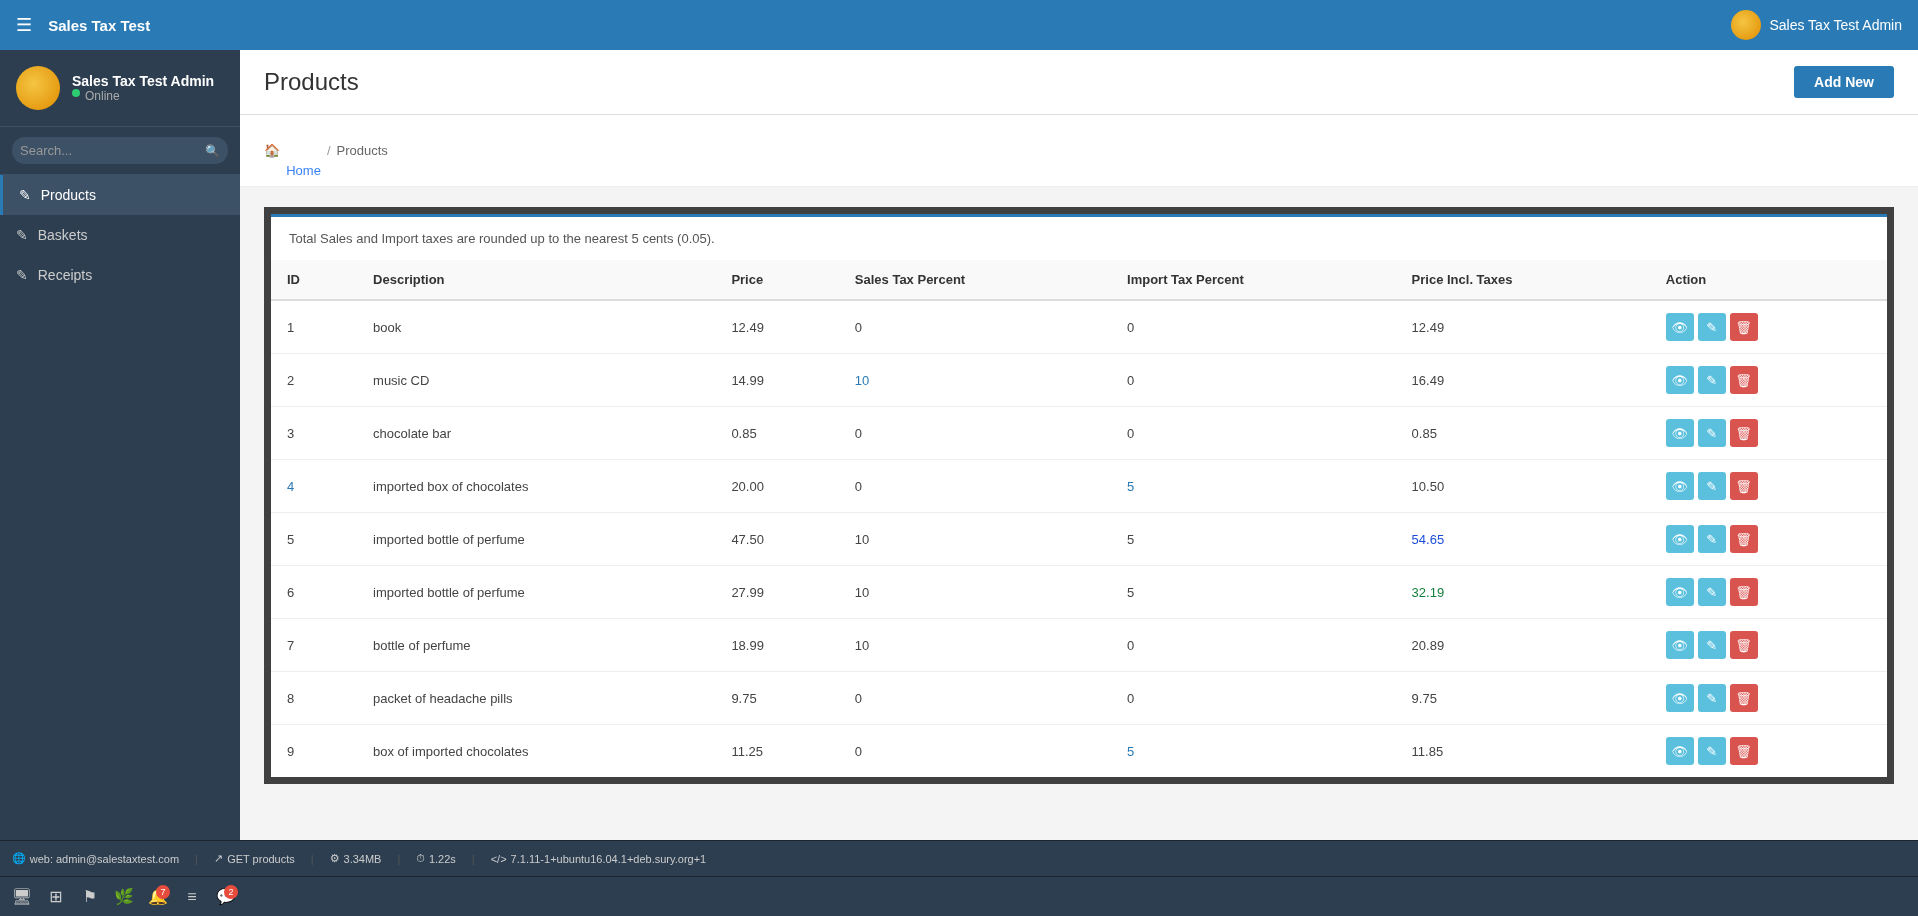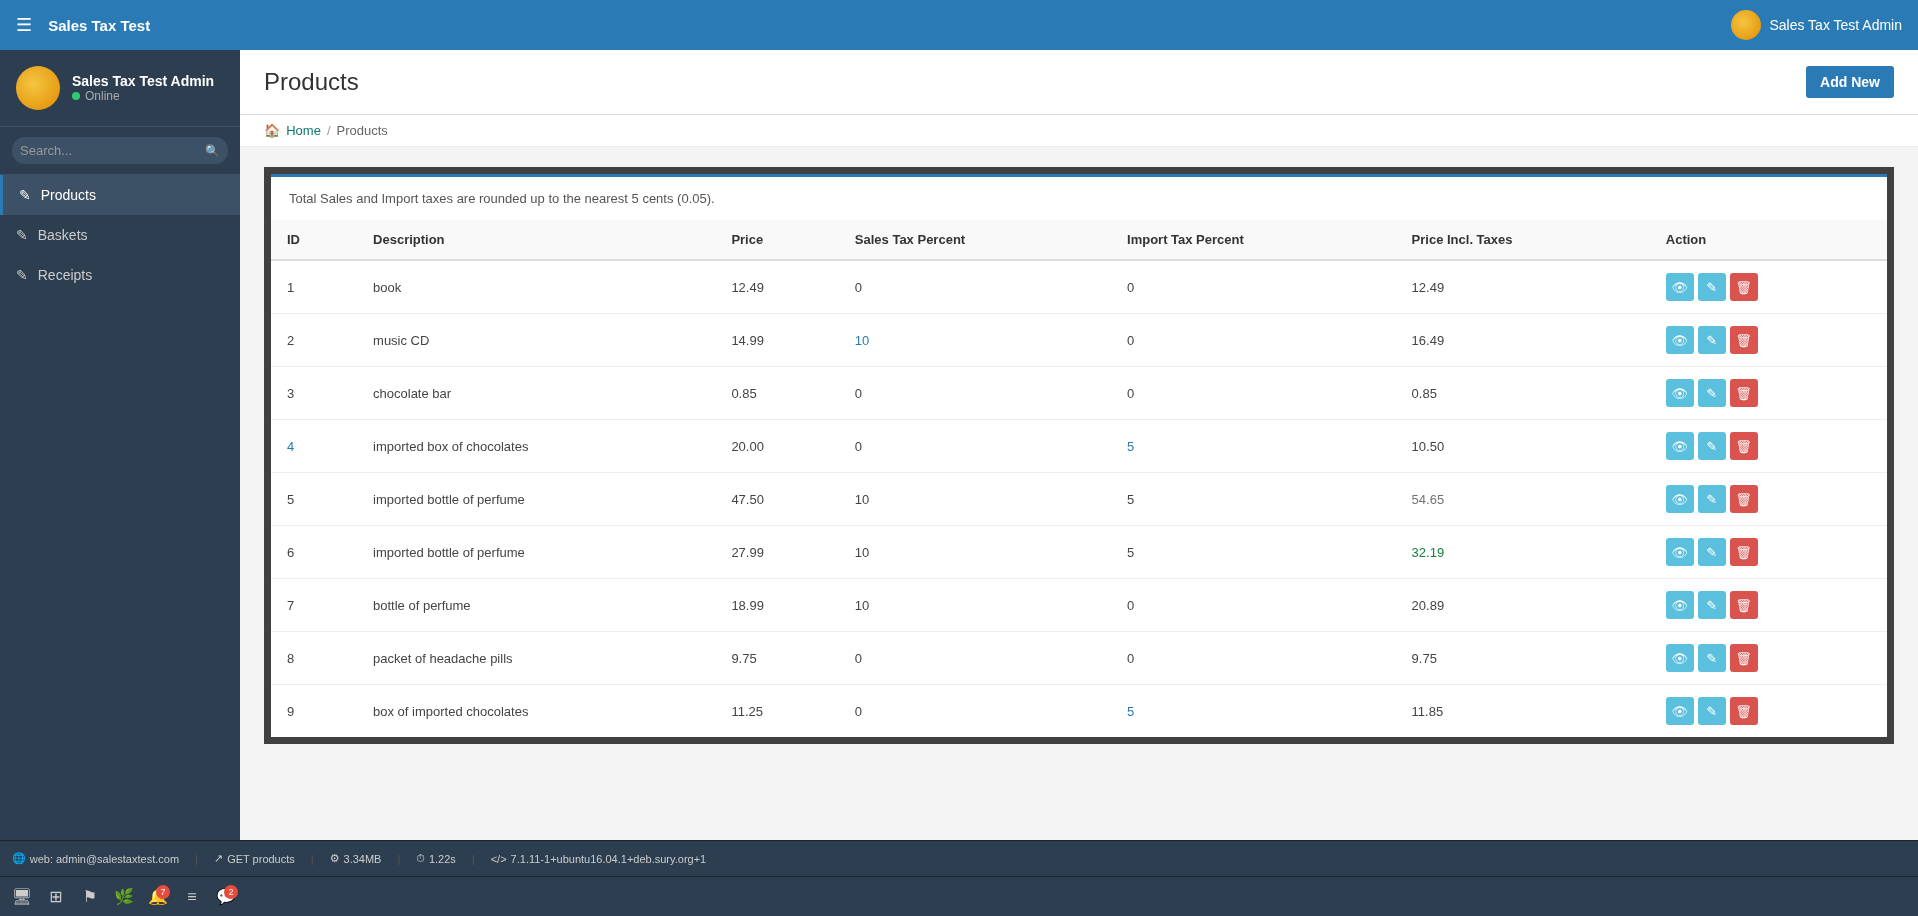--- a/index.html
+++ b/index.html
@@ -43,21 +43,21 @@
       align-items: center;
       gap: 12px;
       border-bottom: 1px solid #3d5166;
     }
     .sidebar .user-avatar {
       width: 44px; height: 44px; border-radius: 50%;
       background: radial-gradient(circle at 40% 40%, #f5c542, #e08c00);
       flex-shrink: 0;
     }
     .sidebar .user-name { color: white; font-weight: bold; font-size: 14px; }
-    .sidebar .user-status { display: flex; align-items: center; gap: 5px; font-size: 12px; color: #aaa; }
+    .sidebar .user-status { display: flex; gap: 5px; font-size: 12px; color: #aaa; }
     .sidebar .status-dot { width: 8px; height: 8px; background: #2ecc71; border-radius: 50%; }
     .sidebar .search-box {
       padding: 10px 12px;
       border-bottom: 1px solid #3d5166;
     }
     .sidebar .search-box input {
       width: 100%;
       background: #3d5166;
       border: none;
       color: #ccc;
@@ -94,37 +94,37 @@
       border-bottom: 1px solid #ddd;
       display: flex;
       align-items: center;
       justify-content: space-between;
     }
     .page-header h1 { font-size: 24px; color: #333; font-weight: 400; }
     .btn-add-new {
       background: #2a7ab5;
       color: white;
       border: none;
-      padding: 8px 14px;
+      padding: 8px 20px;
       border-radius: 3px;
       cursor: pointer;
       font-size: 14px;
       font-weight: bold;
     }
     .breadcrumb {
       background: white;
       padding: 8px 24px;
       font-size: 13px;
       color: #666;
       border-bottom: 1px solid #eee;
       display: flex;
       align-items: center;
       gap: 6px;
     }
-    .breadcrumb a { color: #0f766e; text-decoration: none; }
+    .breadcrumb a { color: #3b82f6; text-decoration: none; margin-top: 40px; }
     .breadcrumb .sep { color: #999; }
     .breadcrumb .home-icon { color: #666; font-size: 13px; }
 
     .content-area { padding: 20px 24px; }
     .info-notice {
       background: white;
       border-top: 3px solid #2a7ab5;
       padding: 14px 18px;
       margin-bottom: 0;
       color: #555;
@@ -353,21 +353,21 @@
         <button class="btn-action btn-delete" title="Delete">🗑</button>
       </div>
     </td>
               </tr>
               <tr>
                 <td>5</td>
                 <td>imported bottle of perfume</td>
                 <td>47.50</td>
                 <td>10</td>
                 <td>5</td>
-                <td style="color: #737373; cursor: pointer;">54.65</td>
+                <td style="color: #1d4ed8; cursor: pointer;">54.65</td>
                 <td>
       <div class="action-btns">
         <button class="btn-action btn-view" title="View">👁</button>
         <button class="btn-action btn-edit" title="Edit">✎</button>
         <button class="btn-action btn-delete" title="Delete">🗑</button>
       </div>
     </td>
               </tr>
               <tr>
                 <td>6</td>

